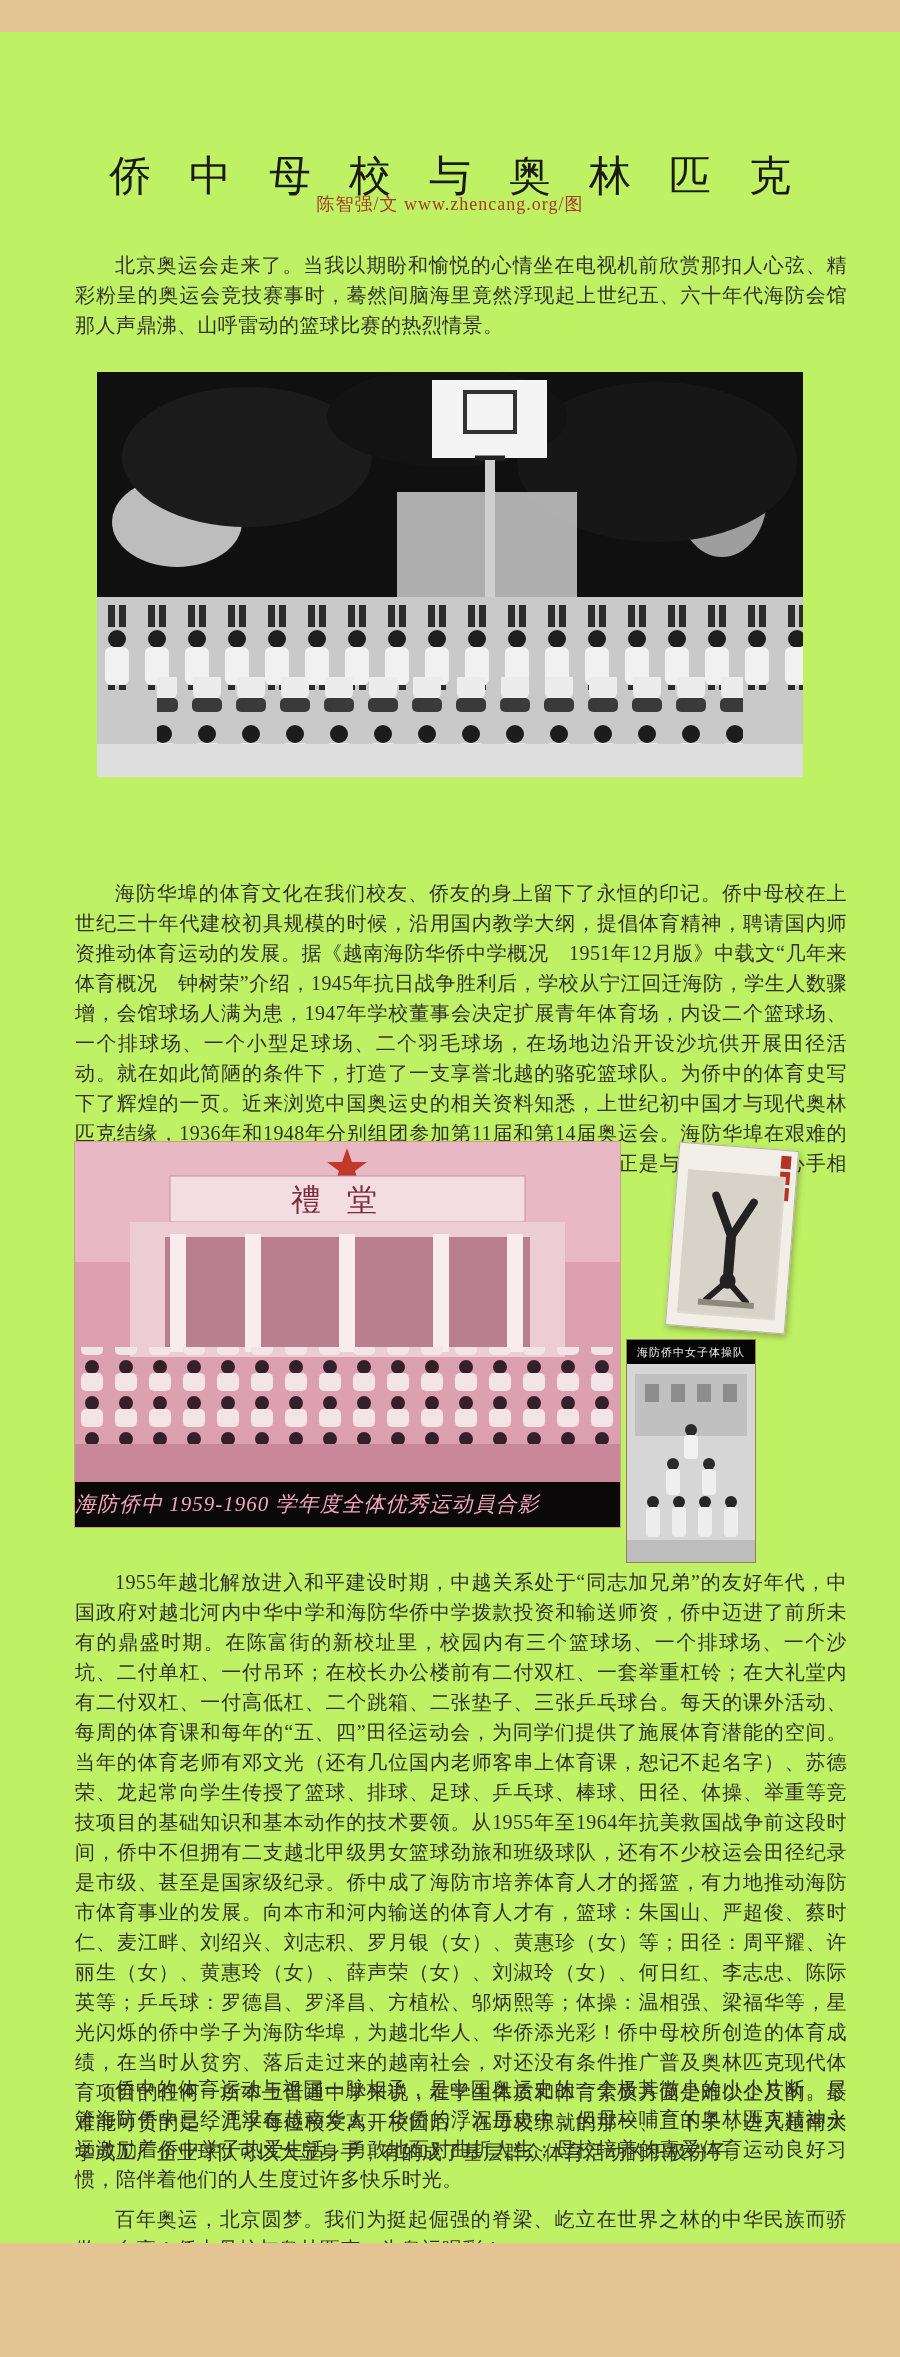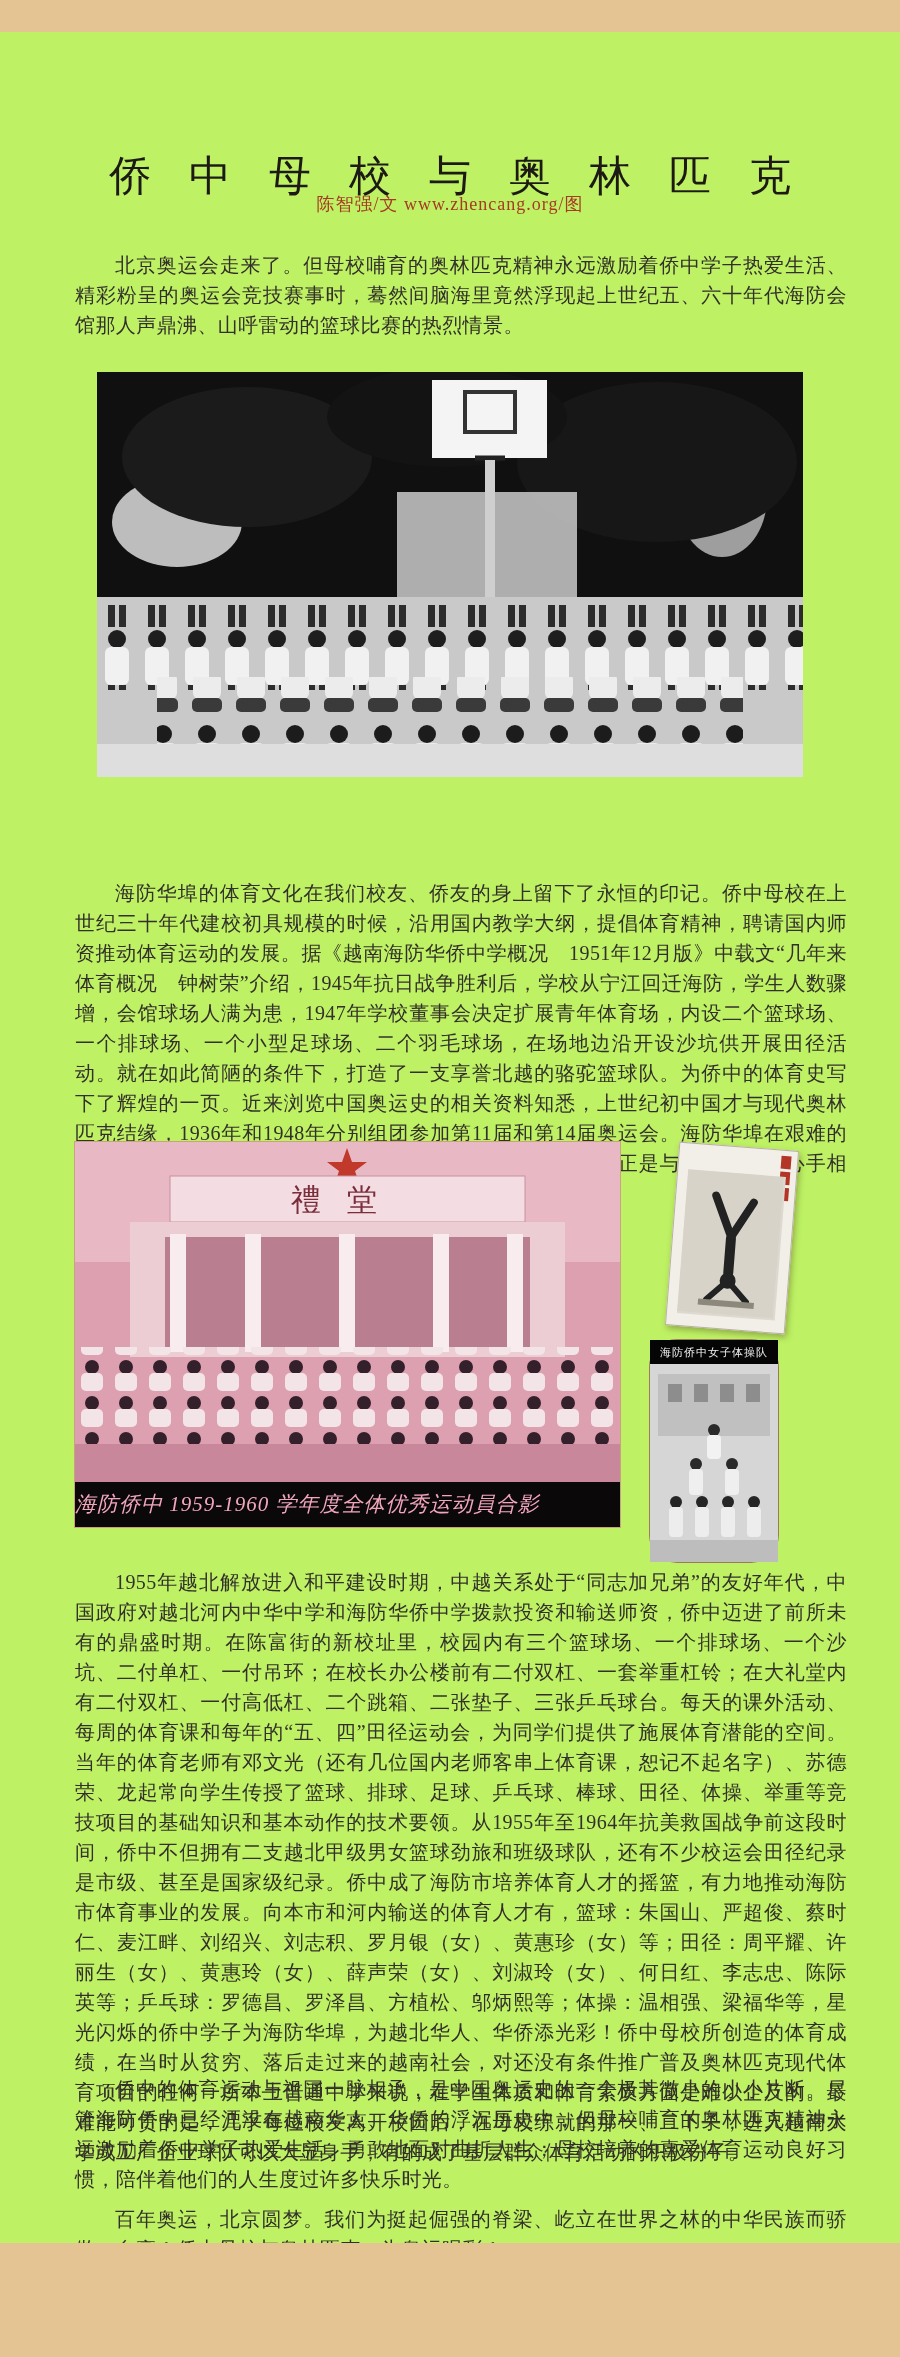--- a/index.html
+++ b/index.html
@@ -32,21 +32,21 @@
 
   
   .magazine{position:absolute;left:672px;top:1114px;width:118px;height:182px;
             background:#f2efe8;border:1px solid #b9b2a2;transform:rotate(4.5deg);
             box-shadow:2px 3px 6px rgba(60,40,20,.35);}
   .magazine .photo{position:absolute;left:10px;top:26px;right:10px;bottom:12px;background:#ddd9d0;}
   .red-marks{position:absolute;top:5px;right:6px;width:10px;}
   .red-marks div{width:10px;height:13px;background:#b23527;margin-bottom:3px;}
 
   
-  .gym{position:absolute;left:650px;top:1308px;width:128px;box-shadow:0 0 0 1px #9c7b58;border-radius:27px;}
+  .gym{position:absolute;left:627px;top:1308px;width:128px;box-shadow:0 0 0 1px #9c7b58;}
   .gym-label{height:24px;line-height:24px;background:#050505;color:#f2f2f2;
              font-size:11px;text-align:center;letter-spacing:1px;
              font-family:"Liberation Sans","DejaVu Sans",sans-serif;white-space:nowrap;overflow:hidden;}
   .gym svg{display:block;}
 
   
   .thumbA{position:absolute;left:64px;top:2242px;width:118px;height:64px;
           background:linear-gradient(180deg,#9d9d9d,#dcdcdc 45%,#ababab 80%,#8d8d8d);}
   .thumbA .r1,.thumbA .r2{position:absolute;left:8px;right:8px;height:0;
           border-top:3px dashed #b5301f;opacity:.85;}
@@ -69,21 +69,21 @@
             font-size:17px;color:#2c2924;letter-spacing:1px;}
 </style>
 </head>
 <body>
 
 <div class="page">
 
   <h1 class="title">侨中母校与奥林匹克</h1>
   <div class="byline">陈智强/文 www.zhencang.org/图</div>
 
-  <p class="para p1">北京奥运会走来了。但母校哺育的奥林匹克精神永远激励着侨中学子热爱生活、精彩粉呈的奥运会竞技赛事时，蓦然间脑海里竟然浮现起上世纪五、六十年代海防会馆那人声鼎沸、山呼雷动的篮球比赛的热烈情景。</p>
+  <p class="para p1">北京奥运会走来了。当我以期盼和愉悦的心情坐在电视机前欣赏那扣人心弦、精彩粉呈的奥运会竞技赛事时，蓦然间脑海里竟然浮现起上世纪五、六十年代海防会馆那人声鼎沸、山呼雷动的篮球比赛的热烈情景。</p>
 
   <figure class="fig1" style="margin:0">
     <svg width="706" height="405" viewBox="0 0 706 405" preserveAspectRatio="none" aria-hidden="true">
       <defs>
         <pattern id="pstand" width="40" height="85" patternUnits="userSpaceOnUse">
           <circle cx="20" cy="12" r="9" fill="#1e1e1e"></circle>
           <rect x="8" y="20" width="24" height="38" rx="6" fill="#f1f1f1"></rect>
           <rect x="11" y="58" width="7" height="27" fill="#2c2c2c"></rect>
           <rect x="22" y="58" width="7" height="27" fill="#2c2c2c"></rect>
         </pattern>

